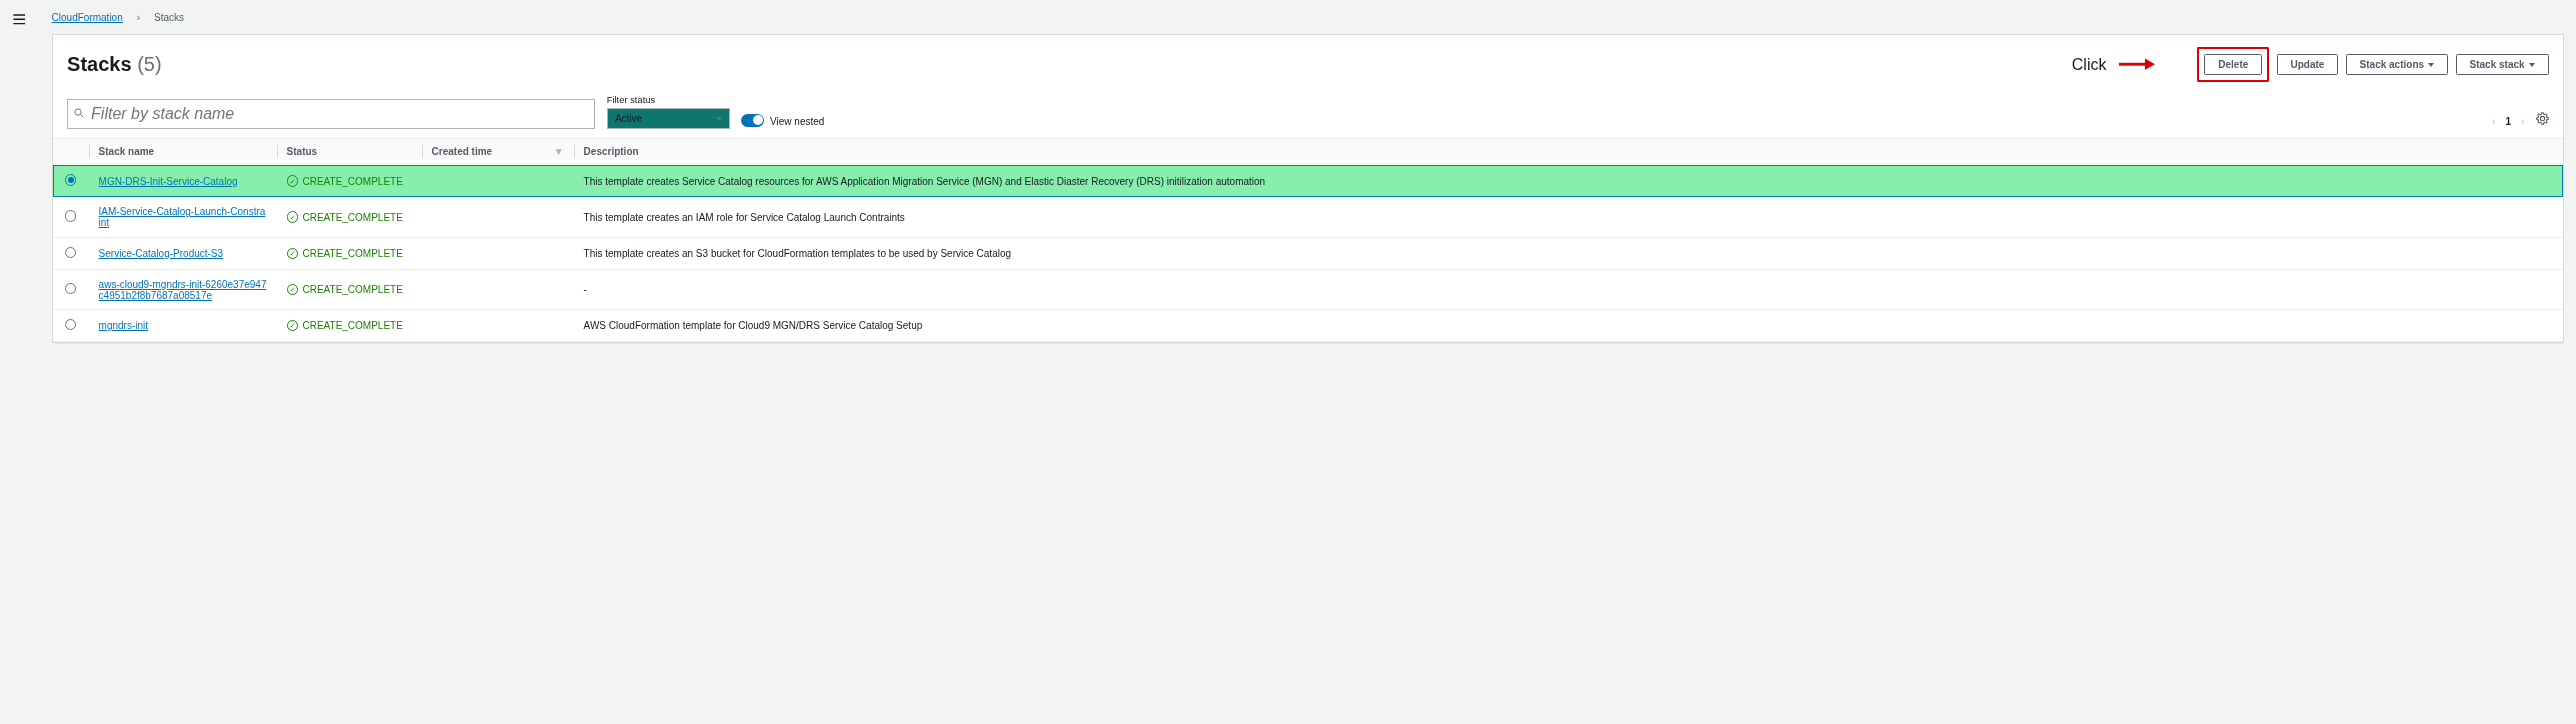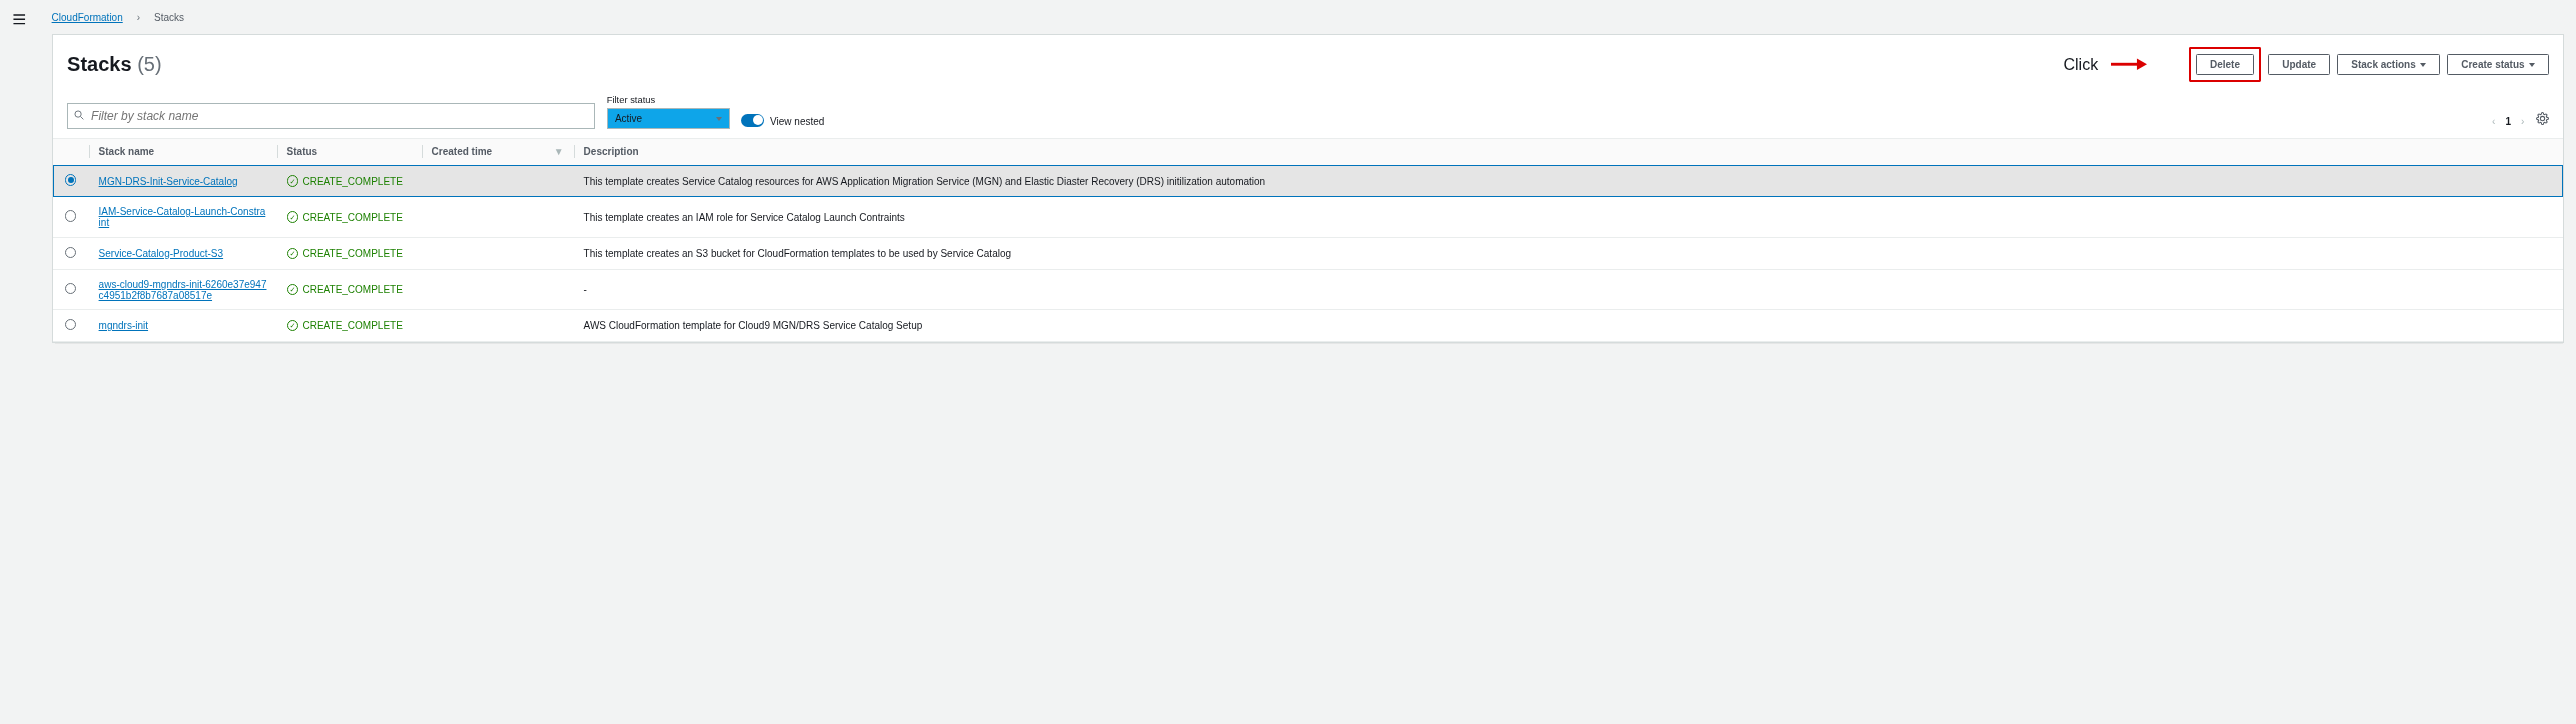--- a/index.html
+++ b/index.html
@@ -96,41 +96,41 @@
       position: absolute;
       left: 7.2px;
       top: 50%;
       transform: translateY(-50%);
       color: #687078;
     }
     .search-input {
       width: 100%;
       padding: 5px 7.2px 5px 23px;
       border: 0.7px solid #aab7b8;
-      font-size: 12px;
+      font-size: 16px;
       font-style: italic;
       color: #687078;
     }
     .filter-status-group {
       display: flex;
       flex-direction: column;
       gap: 2.9px;
     }
     .filter-status-label {
       font-size: 9.4px;
       color: #16191f;
     }
     .select {
       display: flex;
       justify-content: space-between;
       align-items: center;
       width: 123px;
       padding: 4.3px 7.2px;
       border: 0.7px solid #aab7b8;
-      background: #0ea5e9;
+      background: #0f766e;
       cursor: pointer;
     }
     .toggle-wrap {
       display: flex;
       align-items: flex-end;
       gap: 5.8px;
       padding-bottom: 2.9px;
     }
     .toggle {
       width: 23px;
@@ -188,21 +188,21 @@
       float: right;
       color: #aab7b8;
     }
     tbody td {
       padding: 8.7px 10px;
       border-bottom: 0.7px solid #eaeded;
       vertical-align: middle;
       font-size: 10px;
     }
     tbody tr.selected td {
-      background: #e5e5e5;
+      background: #86efac;
     }
     tbody tr.selected {
       outline: 1.4px solid #0073bb;
       outline-offset: -1.4px;
     }
     .radio {
       width: 11.6px;
       height: 11.6px;
       border: 0.7px solid #687078;
       border-radius: 50%;
@@ -305,21 +305,21 @@
         <span class="refresh-btn-placeholder">⟳</span>
         <span class="highlight-box">
           <button class="btn">Delete</button>
         </span>
         <button class="btn">Update</button>
         <button class="btn">
           <span>Stack actions</span>
           <span class="caret-down"></span>
         </button>
         <button class="btn">
-          <span>Create status</span>
+          <span>Stack stack</span>
           <span class="caret-down"></span>
         </button>
       </div>
     </div>
 
     <div class="filter-row">
       <div class="search-wrap">
         <span class="search-icon">
           <svg width="10" height="10" viewBox="0 0 16 16">
               <circle cx="6.5" cy="6.5" r="5" stroke="#687078" stroke-width="1.5" fill="none"></circle>

